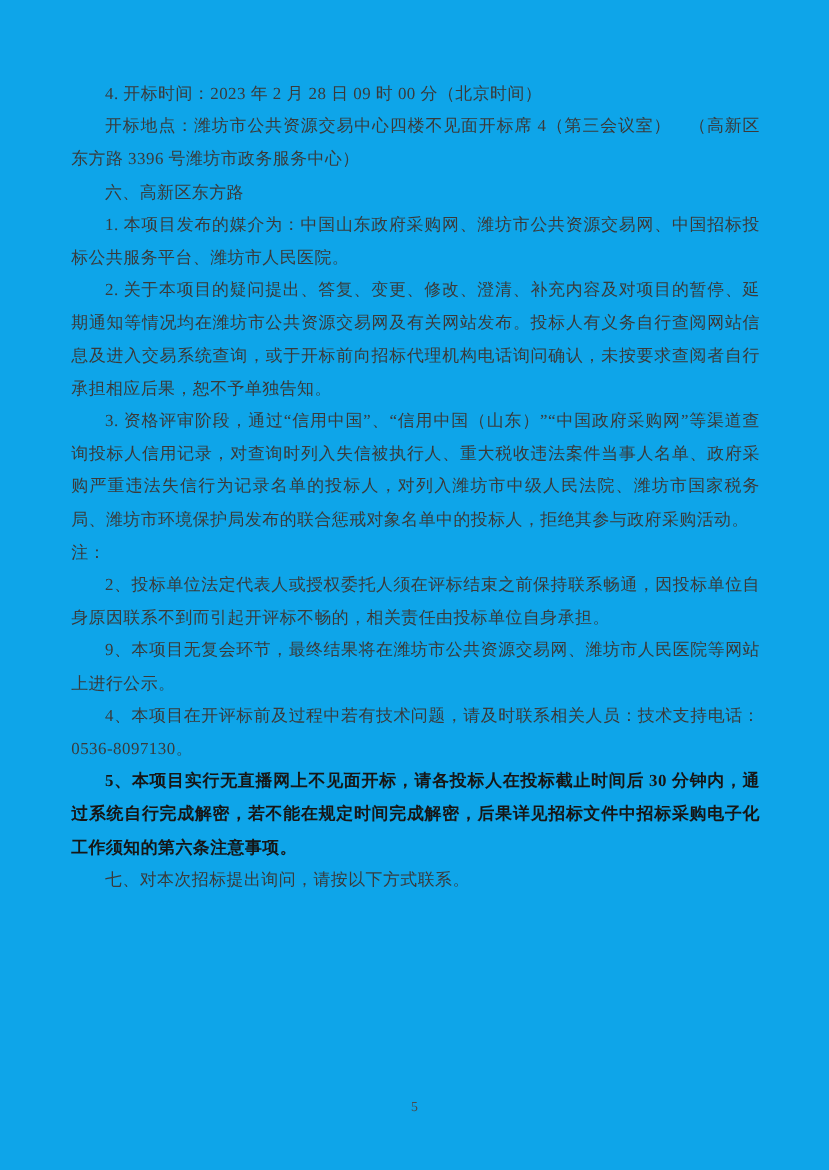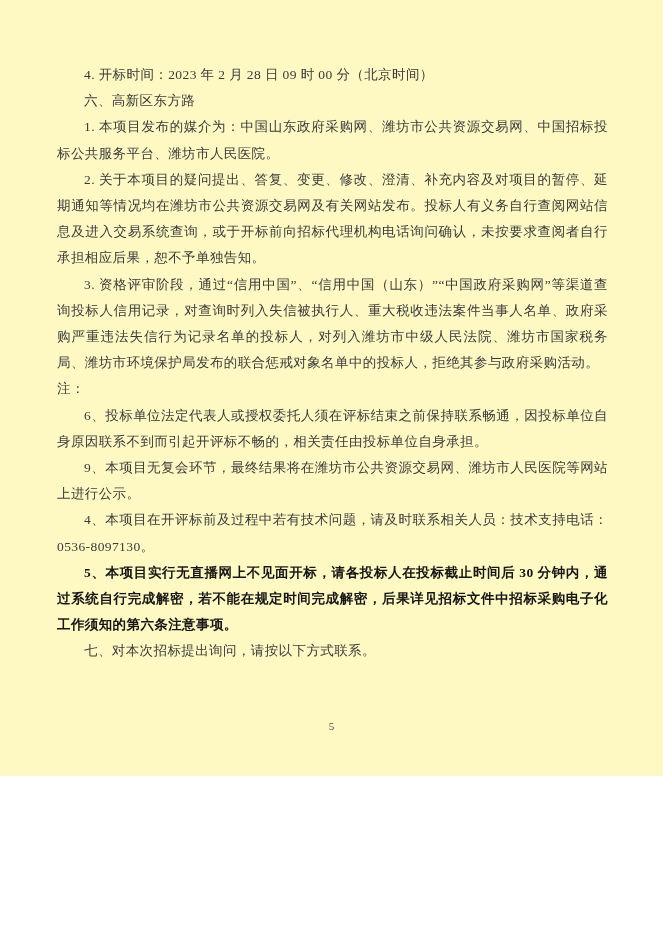--- a/index.html
+++ b/index.html
@@ -3,22 +3,22 @@
 <meta charset="utf-8">
 <style>
   html, body {
     margin: 0;
     padding: 0;
     background: #ffffff;
   }
   .page {
     position: relative;
     width: 663px;
-    height: 776px;
-    background: #fef9c3;
+    height: 936px;
+    background: #0ea5e9;
     overflow: hidden;
     font-family: "Liberation Serif", "DejaVu Serif", serif;
   }
   .content {
     position: absolute;
     left: 57px;
     top: 62px;
     width: 551px;
   }
   .para {
@@ -49,25 +49,26 @@
     color: #4a4a4a;
     font-family: "Liberation Serif", "DejaVu Serif", serif;
   }
 </style>
 </head>
 <body>
 
 <div class="page">
   <div class="content">
     <p class="para">4. 开标时间：2023 年 2 月 28 日 09 时 00 分（北京时间）</p>
+    <p class="para">开标地点：潍坊市公共资源交易中心四楼不见面开标席 4（第三会议室）　（高新区东方路 3396 号潍坊市政务服务中心）</p>
     <p class="para">六、高新区东方路</p>
     <p class="para">1. 本项目发布的媒介为：中国山东政府采购网、潍坊市公共资源交易网、中国招标投标公共服务平台、潍坊市人民医院。</p>
     <p class="para">2. 关于本项目的疑问提出、答复、变更、修改、澄清、补充内容及对项目的暂停、延期通知等情况均在潍坊市公共资源交易网及有关网站发布。投标人有义务自行查阅网站信息及进入交易系统查询，或于开标前向招标代理机构电话询问确认，未按要求查阅者自行承担相应后果，恕不予单独告知。</p>
     <p class="para">3. 资格评审阶段，通过“信用中国”、“信用中国（山东）”“中国政府采购网”等渠道查询投标人信用记录，对查询时列入失信被执行人、重大税收违法案件当事人名单、政府采购严重违法失信行为记录名单的投标人，对列入潍坊市中级人民法院、潍坊市国家税务局、潍坊市环境保护局发布的联合惩戒对象名单中的投标人，拒绝其参与政府采购活动。</p>
     <p class="para flush">注：</p>
-    <p class="para">6、投标单位法定代表人或授权委托人须在评标结束之前保持联系畅通，因投标单位自身原因联系不到而引起开评标不畅的，相关责任由投标单位自身承担。</p>
+    <p class="para">2、投标单位法定代表人或授权委托人须在评标结束之前保持联系畅通，因投标单位自身原因联系不到而引起开评标不畅的，相关责任由投标单位自身承担。</p>
     <p class="para">9、本项目无复会环节，最终结果将在潍坊市公共资源交易网、潍坊市人民医院等网站上进行公示。</p>
     <p class="para">4、本项目在开评标前及过程中若有技术问题，请及时联系相关人员：技术支持电话：0536-8097130。</p>
     <p class="para bold">5、本项目实行无直播网上不见面开标，请各投标人在投标截止时间后 30 分钟内，通过系统自行完成解密，若不能在规定时间完成解密，后果详见招标文件中招标采购电子化工作须知的第六条注意事项。</p>
     <p class="para">七、对本次招标提出询问，请按以下方式联系。</p>
   </div>
   <div class="footer">5</div>
 </div>
 
 </body></html>

